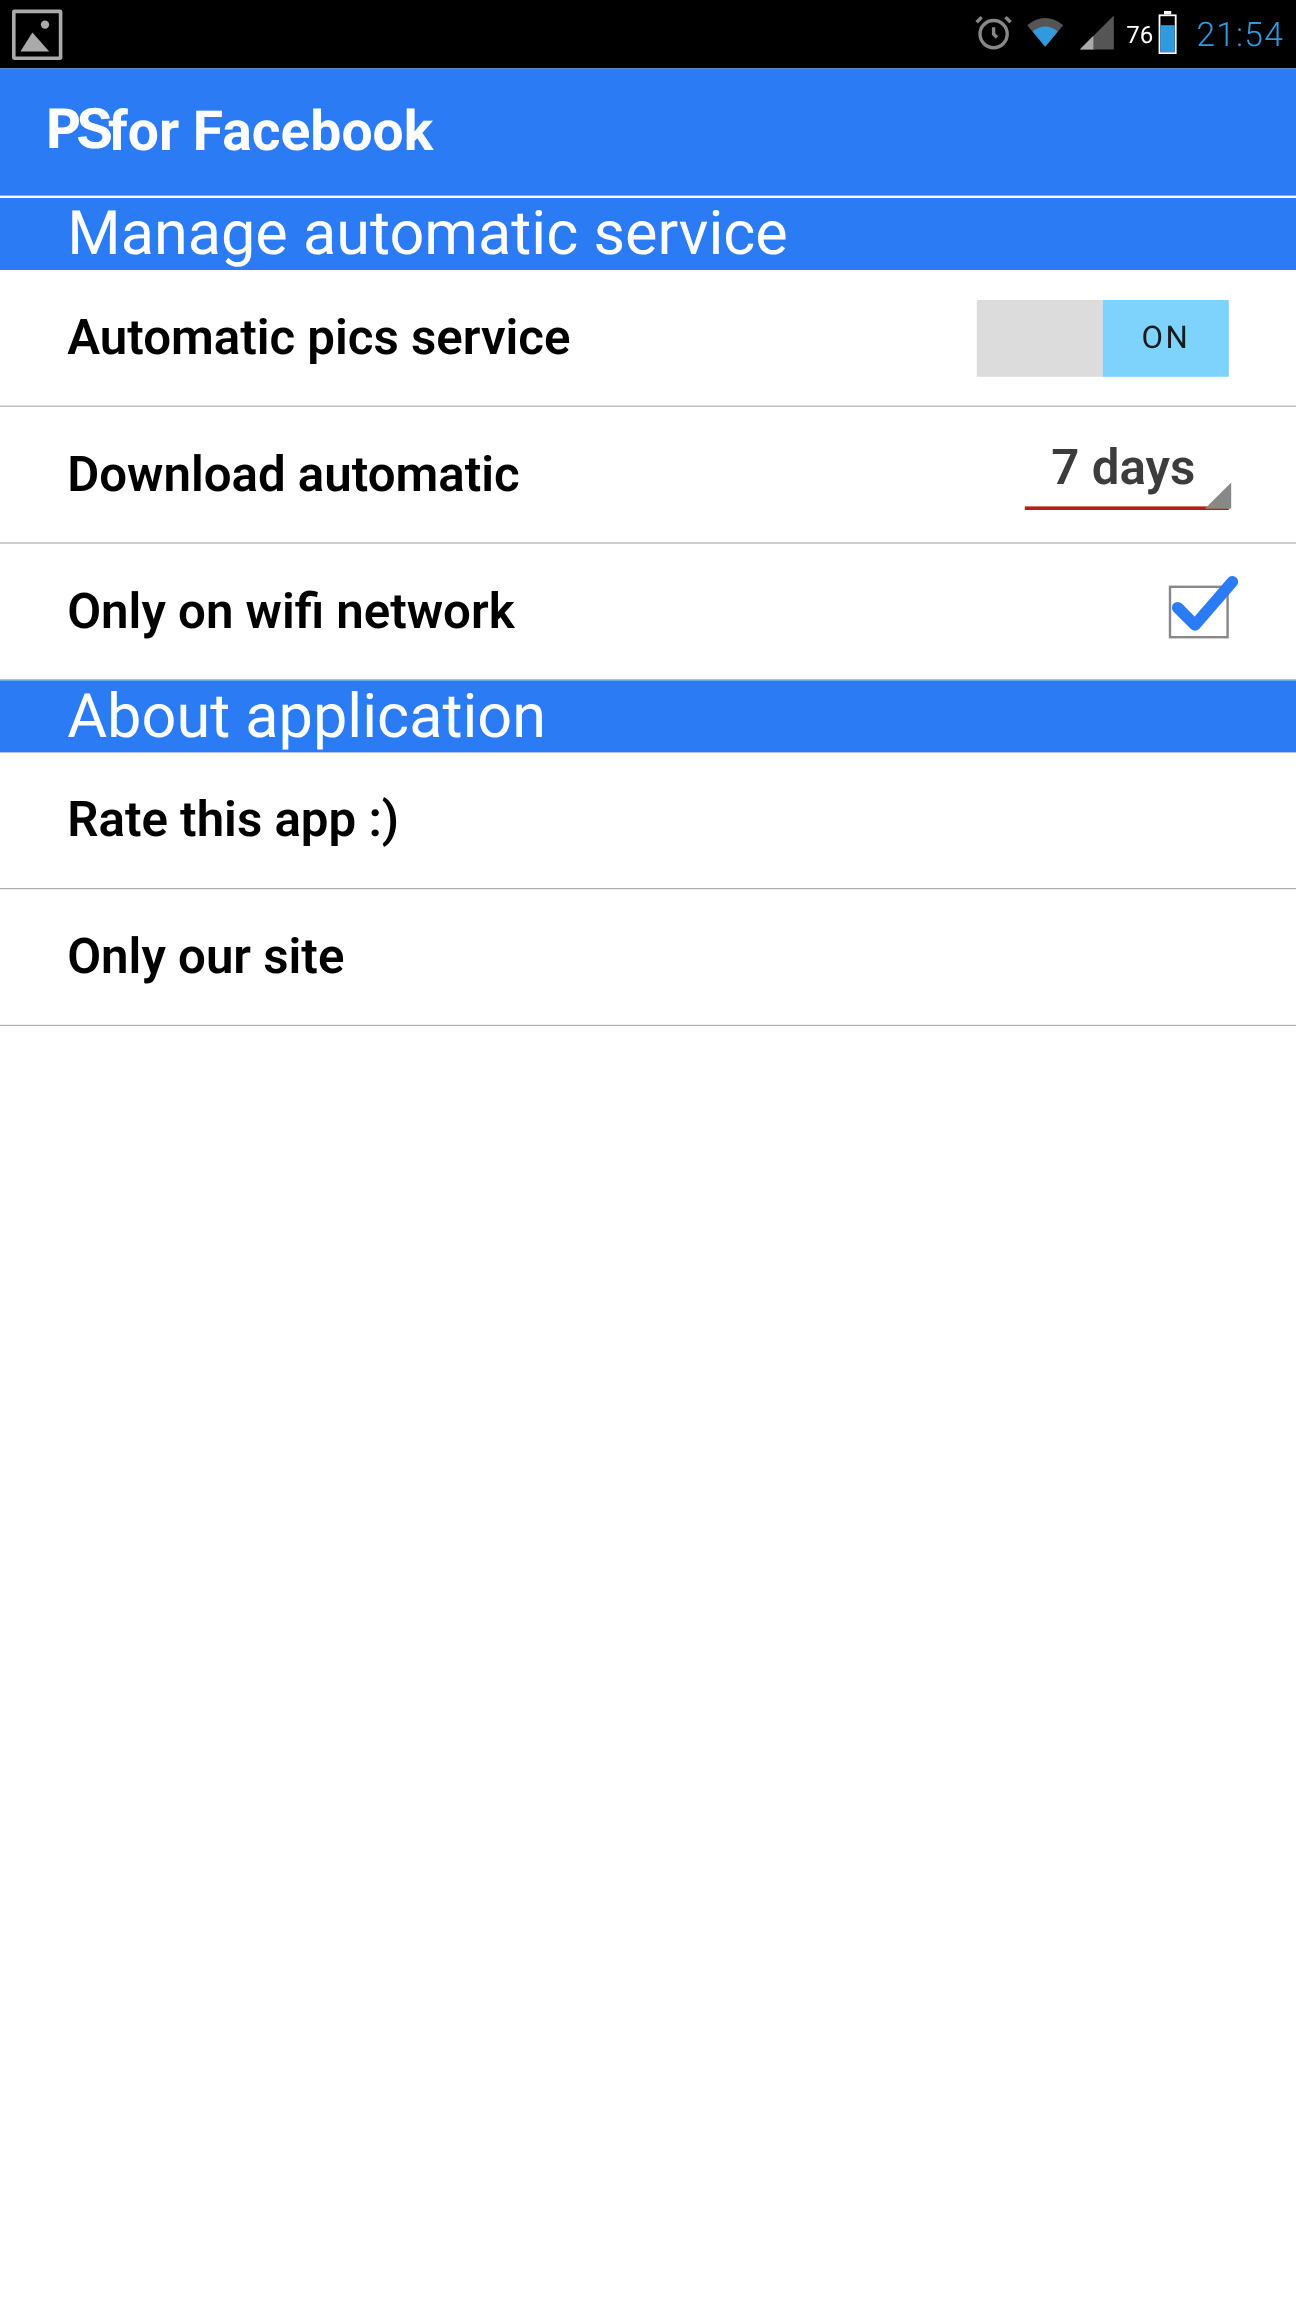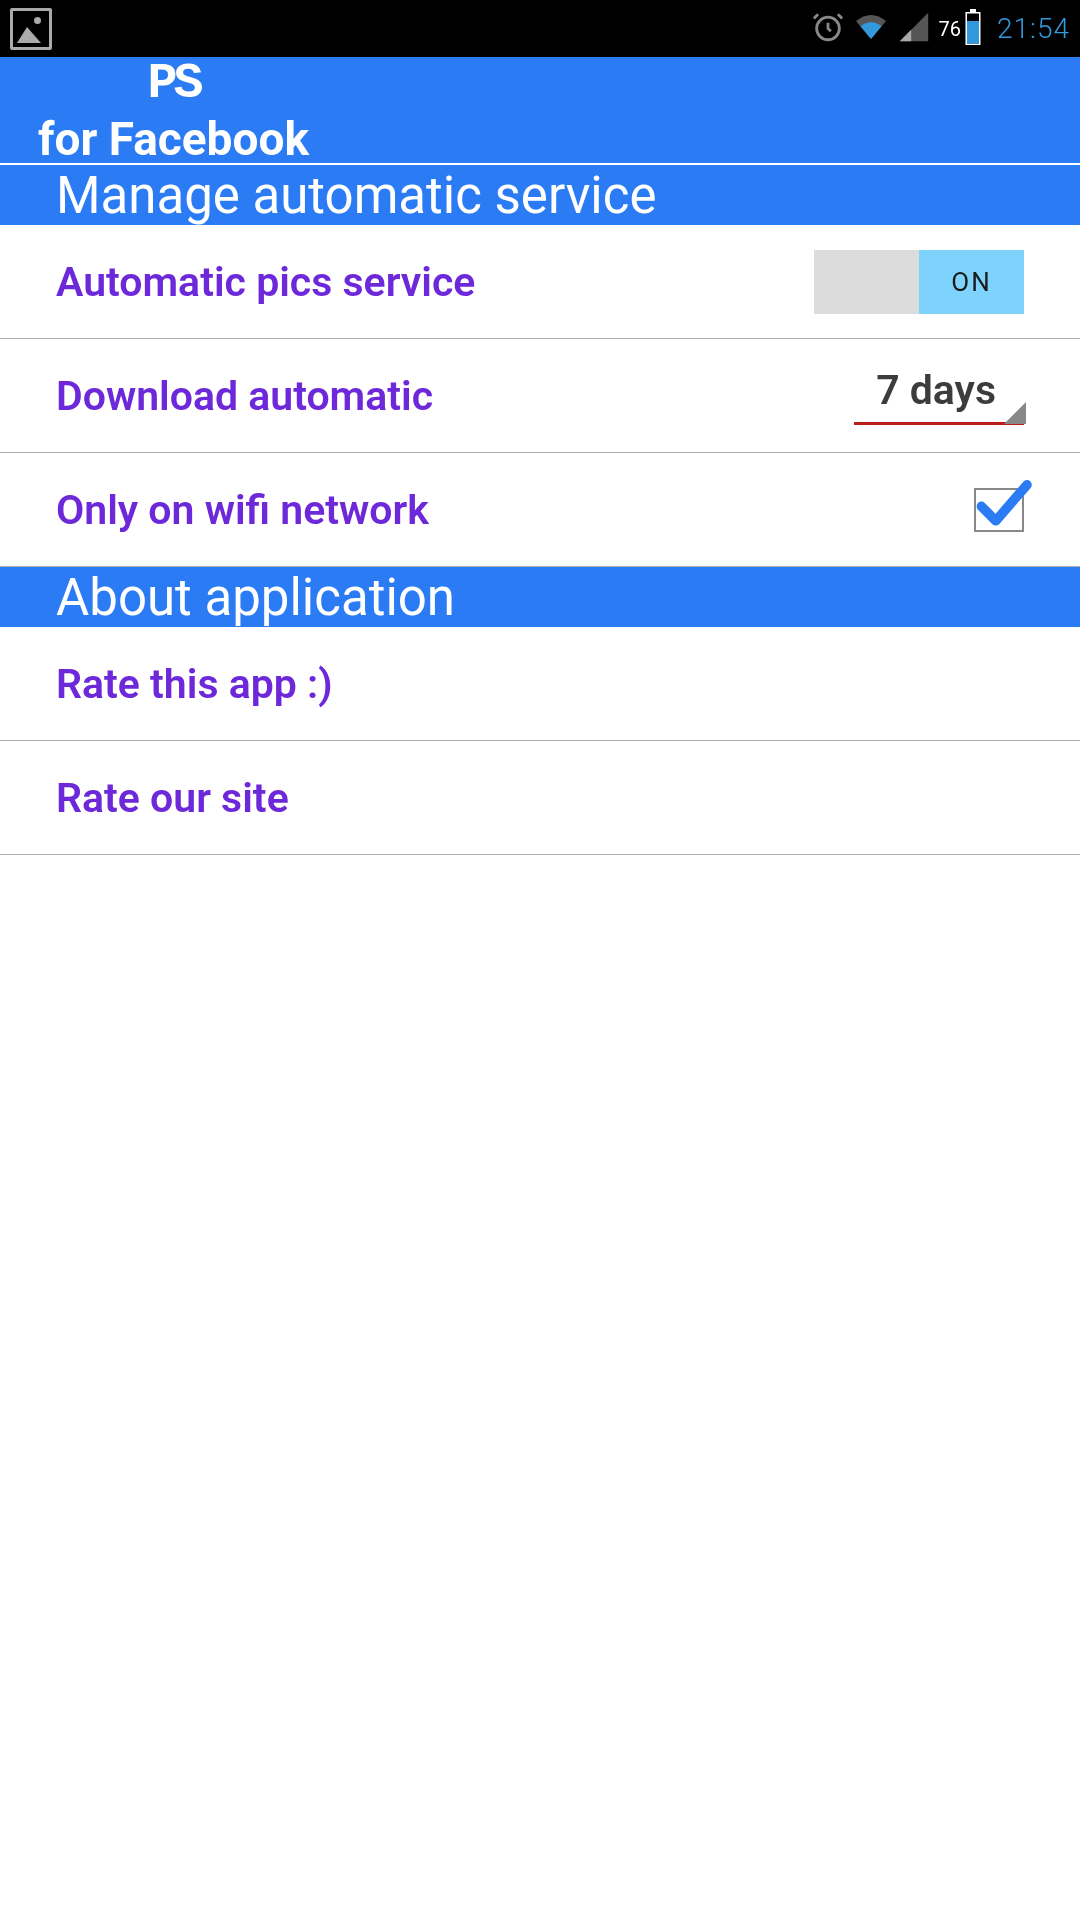--- a/index.html
+++ b/index.html
@@ -96,21 +96,20 @@
       height: 108px;
       background: #2b7cf4;
       display: flex;
       align-items: center;
       padding-left: 38px;
       border-bottom: 2px solid #ffffff;
     }
     .app-logo {
       display: flex;
       align-items: center;
-      flex-direction: column;
     }
     .ps-logo {
       font-family: "Courier New", monospace;
       font-size: 50px;
       font-weight: bold;
       color: #ffffff;
       letter-spacing: -4px;
     }
     .app-title {
       color: #ffffff;
@@ -129,21 +128,21 @@
     }
     .row {
       height: 114px;
       display: flex;
       align-items: center;
       justify-content: space-between;
       padding: 0 56px;
       border-bottom: 1px solid #afafaf;
     }
     .row-label {
-      color: #6d28d9;
+      color: #000000;
       font-size: 41px;
       font-weight: 600;
     }
     .toggle {
       width: 210px;
       height: 64px;
       display: flex;
       cursor: pointer;
     }
     .toggle-off {
@@ -279,14 +278,14 @@
   </div>
 </div>
 
 <div class="section-header">About application</div>
 
 <div class="row">
   <span class="row-label">Rate this app :)</span>
 </div>
 
 <div class="row">
-  <span class="row-label">Rate our site</span>
+  <span class="row-label">Only our site</span>
 </div>
 
 </body></html>

